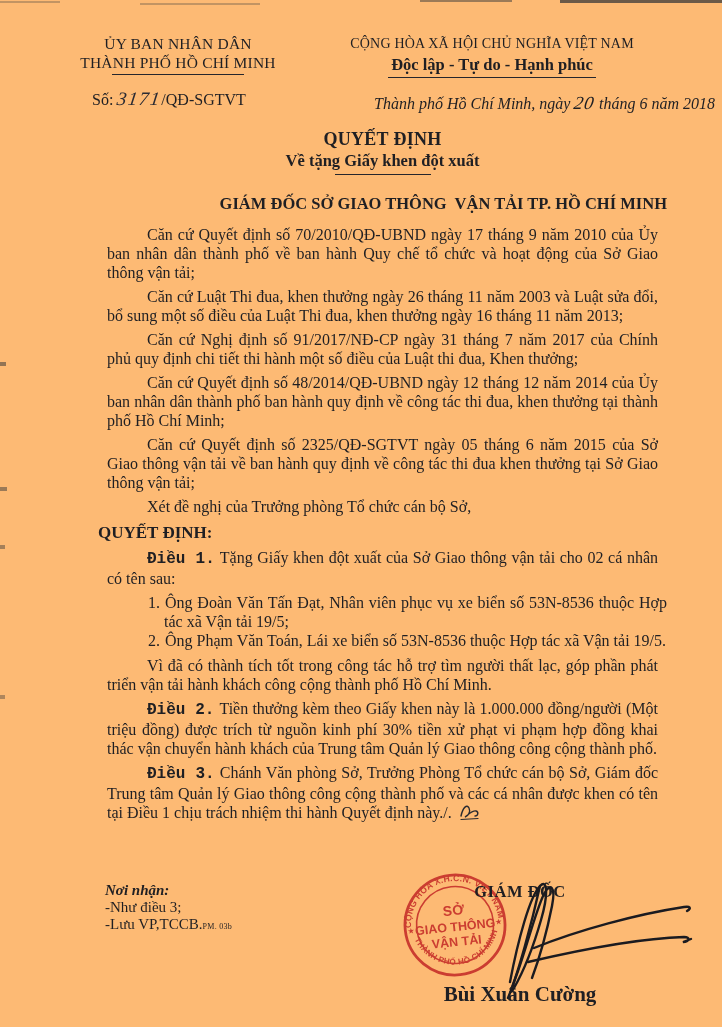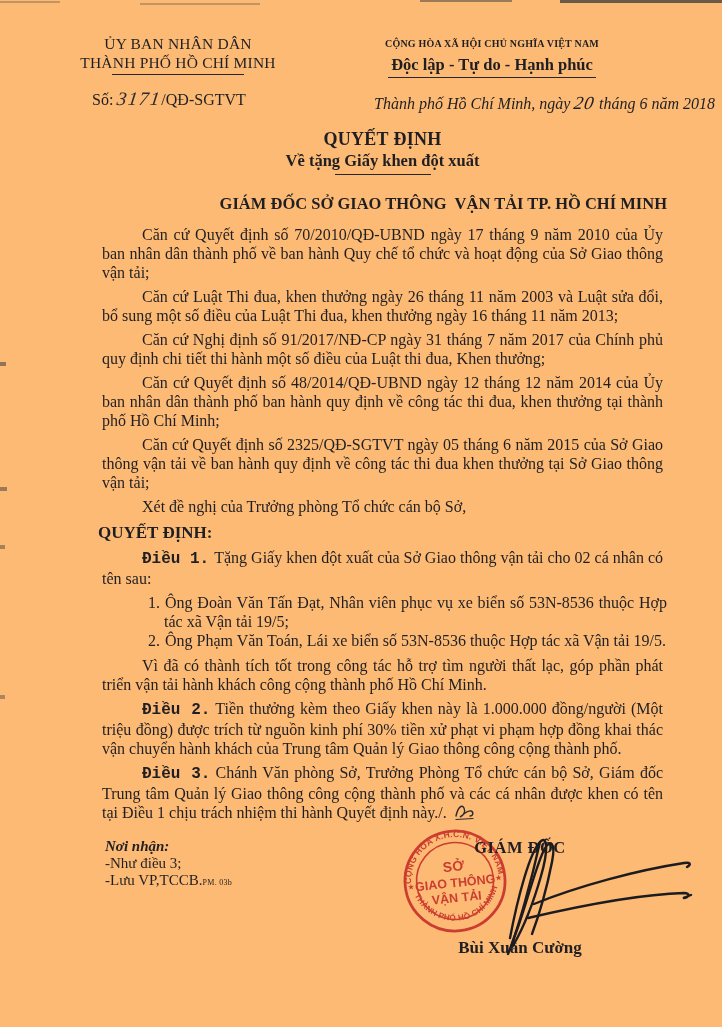--- a/index.html
+++ b/index.html
@@ -14,56 +14,56 @@
   
   .header { display:flex; padding-top:34px; }
   .header-left { width:260px; margin-left:48px; text-align:center; }
   .issuer-line { font-size:15.5px; line-height:19px; letter-spacing:.2px; }
   .issuer-dept { font-weight:bold; }
   .issuer-rule { width:132px; border-top:1.6px solid #26262c; margin:2px auto 0; }
   .doc-no { margin-top:14px; text-align:left; padding-left:44px; font-size:16px; line-height:20px; }
   .hand { display:inline-block; transform:skewX(-8deg); font-style:italic; font-size:19px;
           letter-spacing:1.5px; color:#2b2b33; }
   .header-right { width:352px; margin-left:8px; text-align:center; }
-  .national-line1 { font-size:10px; font-weight:bold; line-height:20px; letter-spacing:.2px; }
+  .national-line1 { font-size:14px; font-weight:normal; line-height:20px; letter-spacing:.2px; }
   .motto { line-height:22px; }
   .motto span { display:inline-block; font-size:16.5px; font-weight:bold;
                 border-bottom:1.6px solid #26262c; padding:0 3px 1px; }
   .dateline { margin-top:15px; font-style:italic; font-size:16px; line-height:20px;
               white-space:nowrap; margin-left:58px; }
   .hand-day { display:inline-block; transform:skewX(-10deg); font-style:italic;
               font-size:18.5px; letter-spacing:1px; }
 
   
   .content { padding:0 55px 0 98px; font-size:16px; line-height:19px; }
   .title-block { margin-top:15px; text-align:center; }
   .title-main { font-size:18px; font-weight:bold; line-height:21px; letter-spacing:.3px; }
   .title-sub  { font-size:16.5px; font-weight:bold; line-height:21px; }
   .title-rule { width:96px; border-top:1.6px solid #26262c; margin:3px auto 0; }
   .authority { margin-top:18px; text-align:right; font-size:16.5px; font-weight:bold;
                white-space:pre-wrap; line-height:22px; }
-  .para { margin:0 4px 5px; text-align:justify; text-indent:40px; }
+  .para { margin:0 9px 5px; text-align:justify; text-indent:40px; }
   .preamble-start { margin-top:10px; }
   .decision-heading { margin:6px 0 5px; text-align:left; font-size:17px; font-weight:bold; line-height:21px; }
   .art-label { font-weight:bold; margin-right:5px;font-family:Liberation Mono, monospace; }
   .awardees { margin:2px 0 2px 50px; }
   .awardee { margin:0; text-align:justify; padding-left:16px; text-indent:-16px; }
   .awardee .num { margin-right:5px; }
   .reason { margin-top:6px; }
   .paraph-svg { vertical-align:-3px; margin-left:6px; }
 
   
-  .footer { position:absolute; left:0; top:816px; width:722px; height:167px; }
+  .footer { position:absolute; left:0; top:860px; width:722px; height:167px; }
   .recipients { position:absolute; left:105px; top:22px; font-size:15px; line-height:17px; }
   .recipients-label { font-weight:bold; font-style:italic; }
   .tiny-note { font-size:8px; letter-spacing:.3px; }
   .sig-title { position:absolute; left:420px; top:22px; width:200px; text-align:center;
                font-size:16.5px; font-weight:bold; letter-spacing:.5px; }
   .sig-name  { position:absolute; left:400px; top:122px; width:240px; text-align:center;
-               font-size:17px; font-weight:bold; }
+               font-size:21px; font-weight:bold; }
   .stamp-wrap { position:absolute; left:402px; top:12px; width:106px; height:106px;
                 transform:rotate(-6deg); opacity:.93; }
   .sign-wrap { position:absolute; left:448px; top:14px; width:256px; height:130px; }
 </style>
 </head>
 <body>
 
 <div class="page">
 
   <div class="artifact" style="left:560px;top:0;width:162px;height:3px;opacity:.75;"></div>

